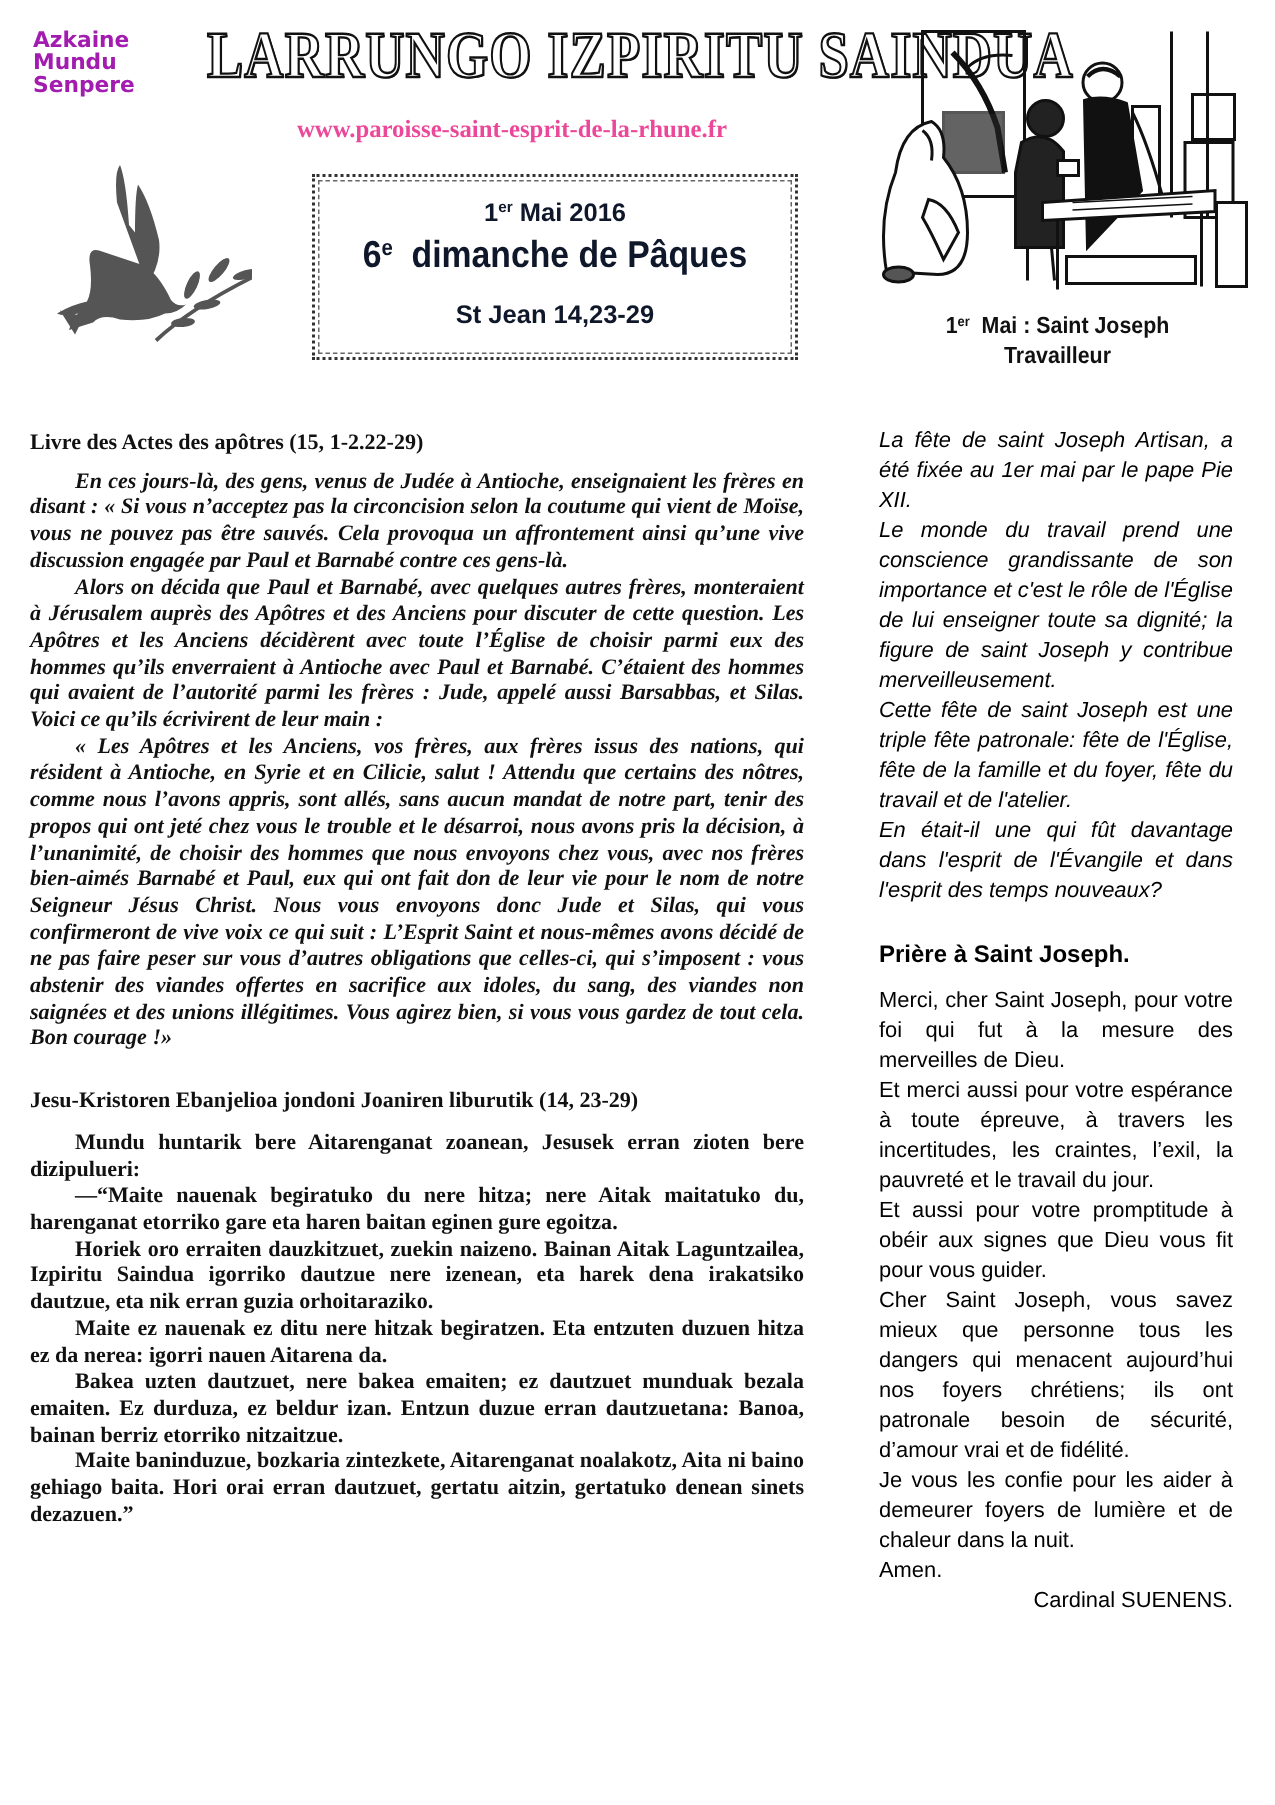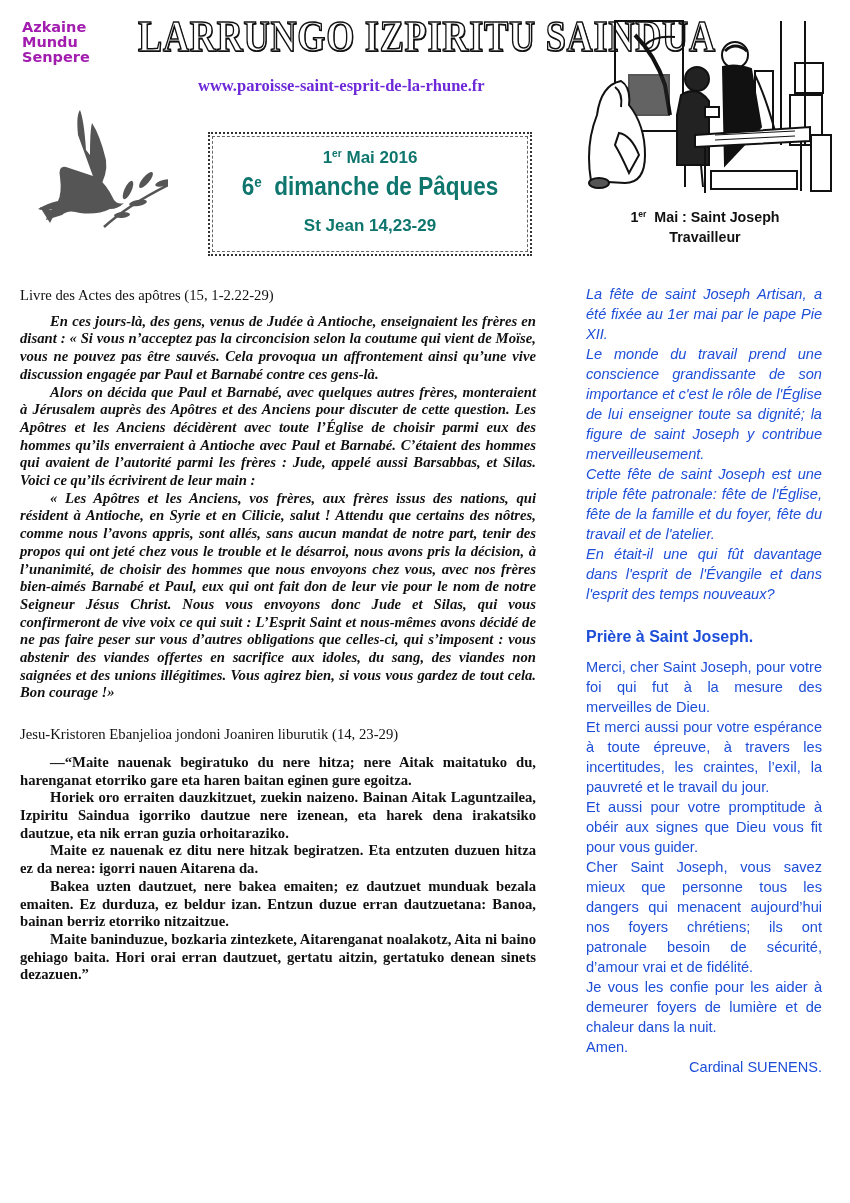--- a/index.html
+++ b/index.html
@@ -20,33 +20,33 @@
     font-size: 44px; letter-spacing: 1px; line-height: 50px;
     color: #ffffff;
     -webkit-text-stroke: 1.6px #111;
     white-space: nowrap; transform: scaleX(0.82); transform-origin: left center;
     text-shadow: 1px 1px 0 #111;
   }
 
   .website {
     position: absolute; left: 198px; top: 76px;
     font-family: "Liberation Serif", serif; font-weight: bold;
-    font-size: 16.5px; color: #6d28d9;
+    font-size: 16.5px; color: #ec4899;
   }
 
   .dove {
     position: absolute; left: 18px; top: 105px; width: 150px; height: 130px;
   }
 
   .date-box {
-    position: absolute; left: 208px; top: 132px; width: 324px; height: 124px;
+    position: absolute; left: 208px; top: 116px; width: 324px; height: 124px;
     border: 2px dotted #333;
     outline: 1px dashed #666; outline-offset: -5px;
     text-align: center;
-    font-family: "Liberation Sans", sans-serif; font-weight: bold; color: #0f766e;
+    font-family: "Liberation Sans", sans-serif; font-weight: bold; color: #0f172a;
   }
   .date-box .date { position: absolute; left: 0; right: 0; top: 14px; font-size: 17px; }
   .date-box .sunday { position: absolute; left: 0; right: 0; top: 38px; font-size: 25px; transform: scaleX(0.9); }
   .date-box .gospel-ref { position: absolute; left: 0; right: 0; top: 82px; font-size: 17px; }
   sup { font-size: 0.6em; vertical-align: 0.55em; }
 
   .illustration {
     position: absolute; left: 585px; top: 15px; width: 250px; height: 180px;
   }
   .illustration-caption {
@@ -55,31 +55,31 @@
     font-size: 15.5px; line-height: 20px; color: #111;
     transform: scaleX(0.92);
   }
 
   
   .left-col {
     position: absolute; left: 20px; top: 287px; width: 516px;
     font-family: "Liberation Serif", serif; font-size: 14.7px; line-height: 17.7px;
     text-align: justify; color: #111;
   }
-  .section-title { font-weight: normal; font-size: 14.7px; margin-bottom: 8px; text-align: left; }
+  .section-title { font-weight: bold; font-size: 14.7px; margin-bottom: 8px; text-align: left; }
   .reading p { font-style: italic; text-indent: 30px; font-weight: bold; }
   .gospel { margin-top: 24px; }
   .gospel .section-title { margin-bottom: 10px; }
   .gospel p { font-weight: bold; text-indent: 30px; }
 
   
   .right-col {
     position: absolute; left: 586px; top: 284px; width: 236px;
     font-family: "Liberation Sans", sans-serif; font-size: 14.6px; line-height: 20px;
-    text-align: justify; color: #1d4ed8;
+    text-align: justify; color: #000000;
   }
   .right-col .intro p { font-style: italic; }
   .prayer-title { font-weight: bold; font-size: 16px; margin-top: 23px; margin-bottom: 10px; text-align: left; }
   .prayer p { }
   .signature { text-align: right; margin-top: 0px; padding-right: 0; }
 </style>
 </head>
 <body>
 
 <div class="parish-names">
@@ -165,20 +165,21 @@
 <div class="left-col">
   <section class="reading">
     <div class="section-title">Livre des Actes des apôtres (15, 1-2.22-29)</div>
     <p>En ces jours-là, des gens, venus de Judée à Antioche, enseignaient les frères en disant : « Si vous n’acceptez pas la circoncision selon la coutume qui vient de Moïse, vous ne pouvez pas être sauvés. Cela provoqua un affrontement ainsi qu’une vive discussion engagée par Paul et Barnabé contre ces gens-là.</p>
     <p>Alors on décida que Paul et Barnabé, avec quelques autres frères, monteraient à Jérusalem auprès des Apôtres et des Anciens pour discuter de cette question. Les Apôtres et les Anciens décidèrent avec toute l’Église de choisir parmi eux des hommes qu’ils enverraient à Antioche avec Paul et Barnabé. C’étaient des hommes qui avaient de l’autorité parmi les frères : Jude, appelé aussi Barsabbas, et Silas. Voici ce qu’ils écrivirent de leur main :</p>
     <p>« Les Apôtres et les Anciens, vos frères, aux frères issus des nations, qui résident à Antioche, en Syrie et en Cilicie, salut ! Attendu que certains des nôtres, comme nous l’avons appris, sont allés, sans aucun mandat de notre part, tenir des propos qui ont jeté chez vous le trouble et le désarroi, nous avons pris la décision, à l’unanimité, de choisir des hommes que nous envoyons chez vous, avec nos frères bien-aimés Barnabé et Paul, eux qui ont fait don de leur vie pour le nom de notre Seigneur Jésus Christ. Nous vous envoyons donc Jude et Silas, qui vous confirmeront de vive voix ce qui suit : L’Esprit Saint et nous-mêmes avons décidé de ne pas faire peser sur vous d’autres obligations que celles-ci, qui s’imposent : vous abstenir des viandes offertes en sacrifice aux idoles, du sang, des viandes non saignées et des unions illégitimes. Vous agirez bien, si vous vous gardez de tout cela. Bon courage !»</p>
   </section>
 
   <section class="gospel">
     <div class="section-title">Jesu-Kristoren Ebanjelioa jondoni Joaniren liburutik (14, 23-29)</div>
+    <p>Mundu huntarik bere Aitarenganat zoanean, Jesusek erran zioten bere dizipulueri:</p>
     <p>—“Maite nauenak begiratuko du nere hitza; nere Aitak maitatuko du, harenganat etorriko gare eta haren baitan eginen gure egoitza.</p>
     <p>Horiek oro erraiten dauzkitzuet, zuekin naizeno. Bainan Aitak Laguntzailea, Izpiritu Saindua igorriko dautzue nere izenean, eta harek dena irakatsiko dautzue, eta nik erran guzia orhoitaraziko.</p>
     <p>Maite ez nauenak ez ditu nere hitzak begiratzen. Eta entzuten duzuen hitza ez da nerea: igorri nauen Aitarena da.</p>
     <p>Bakea uzten dautzuet, nere bakea emaiten; ez dautzuet munduak bezala emaiten. Ez durduza, ez beldur izan. Entzun duzue erran dautzuetana: Banoa, bainan berriz etorriko nitzaitzue.</p>
     <p>Maite baninduzue, bozkaria zintezkete, Aitarenganat noalakotz, Aita ni baino gehiago baita. Hori orai erran dautzuet, gertatu aitzin, gertatuko denean sinets dezazuen.”</p>
   </section>
 </div>
 
 <div class="right-col">
   <div class="intro">

